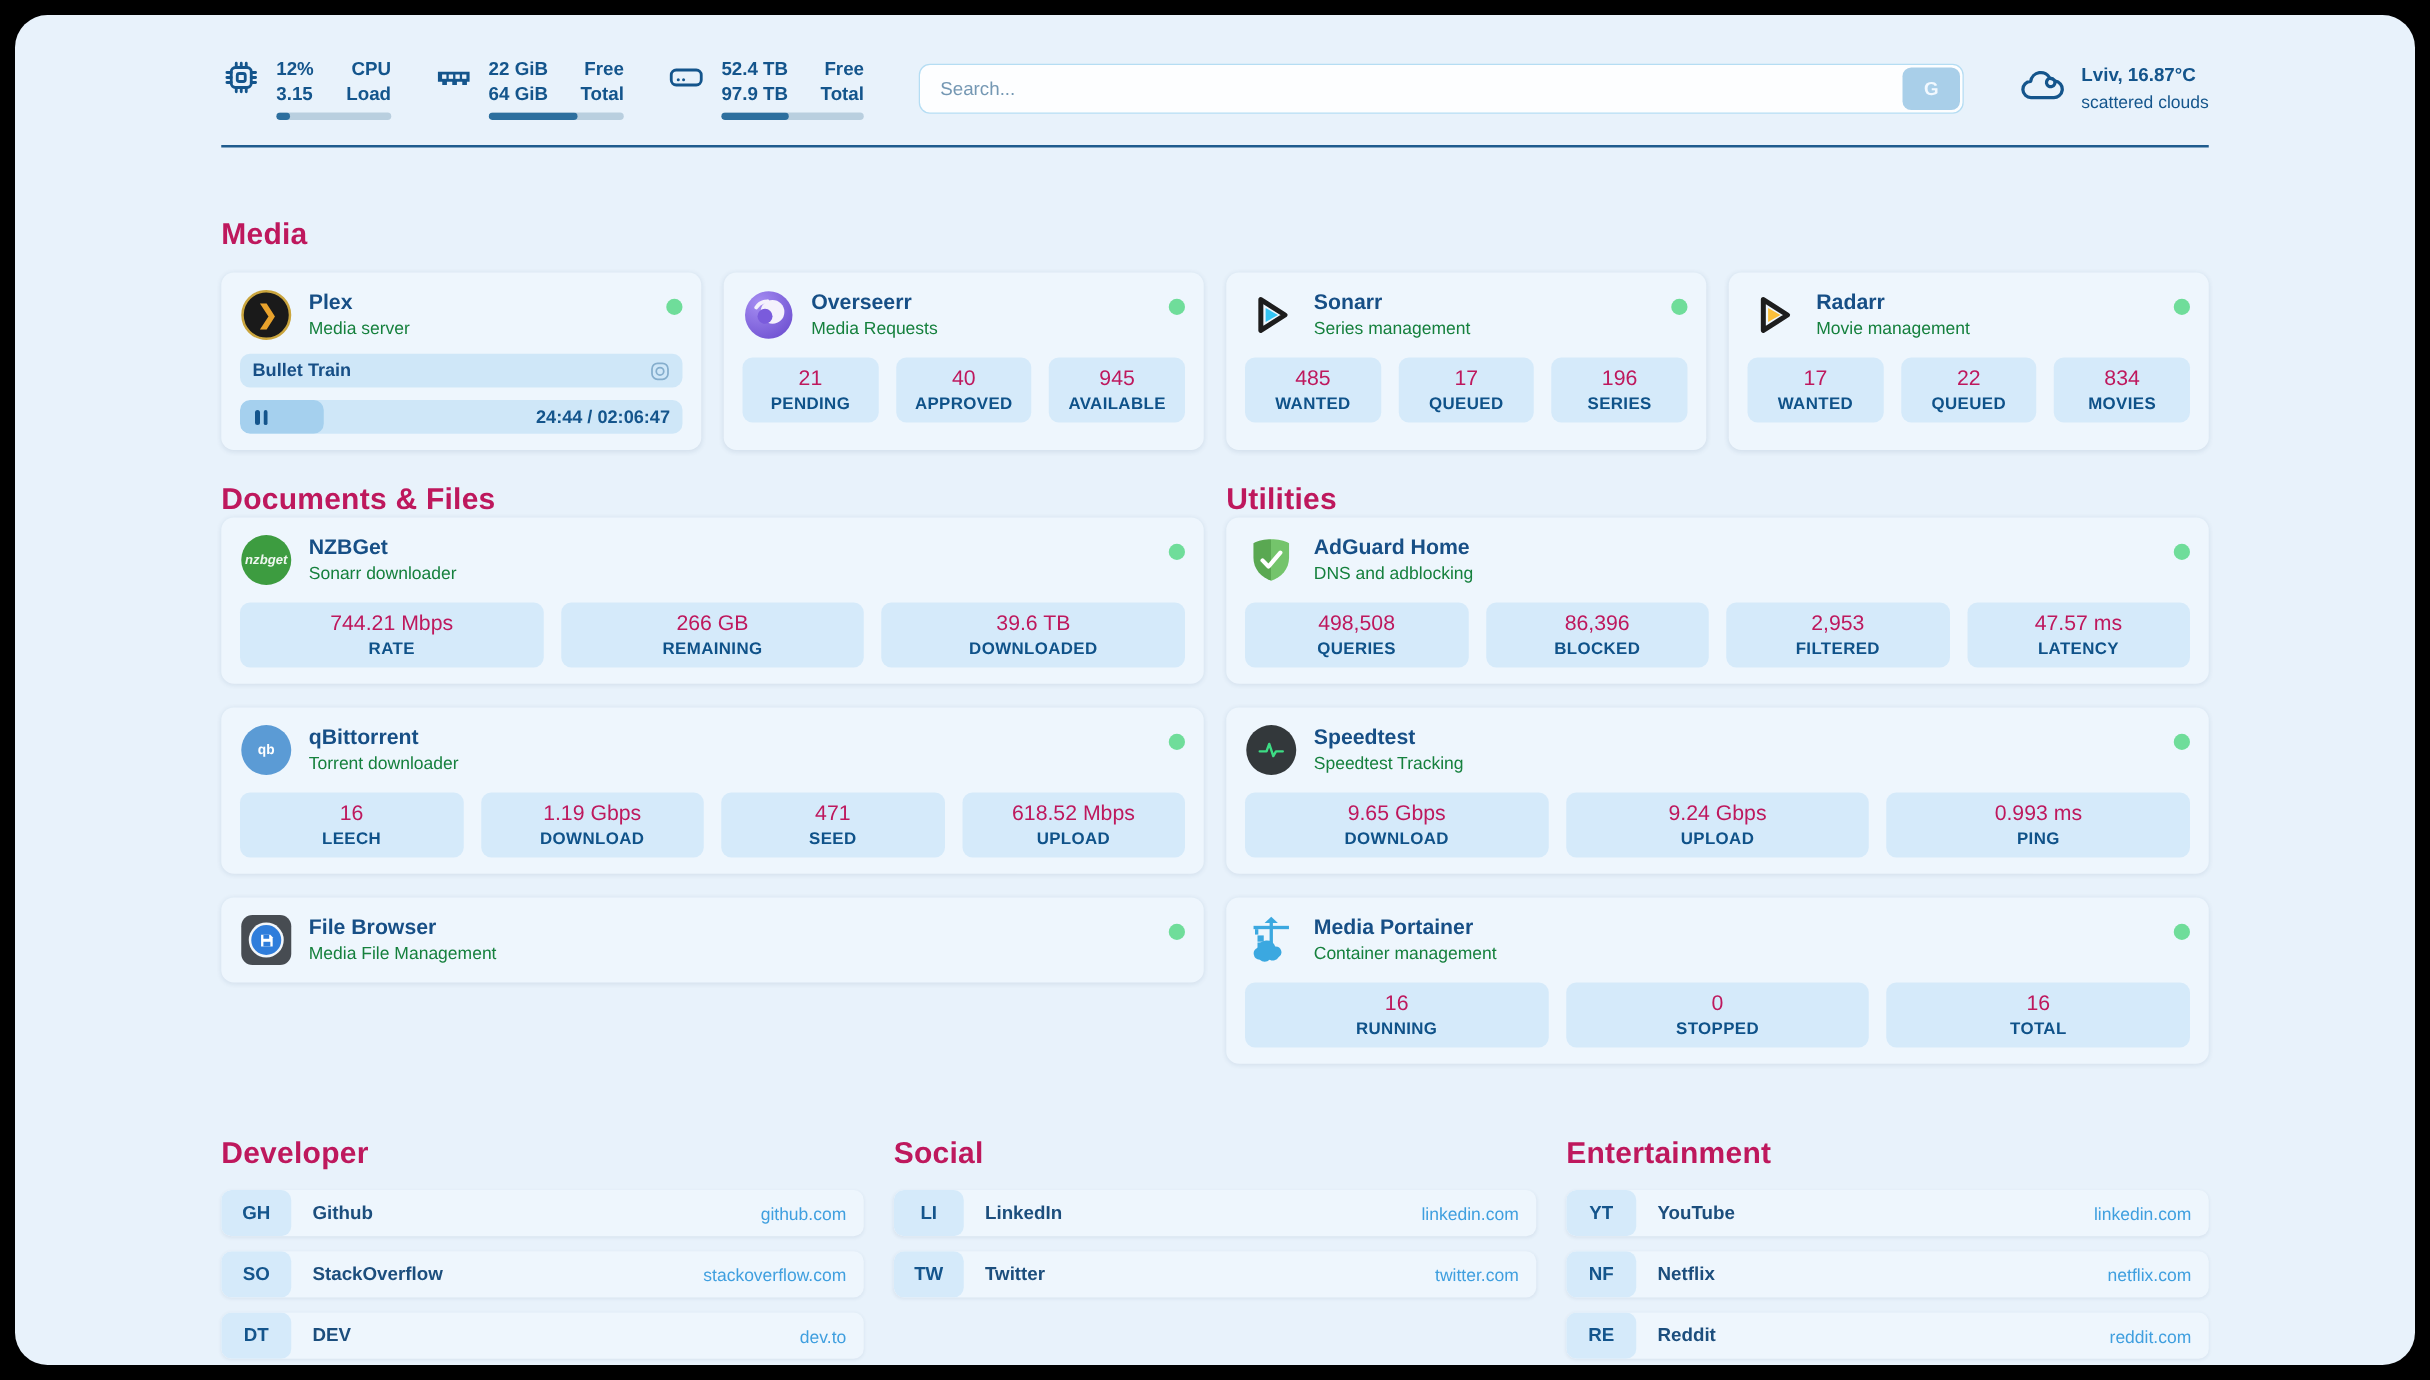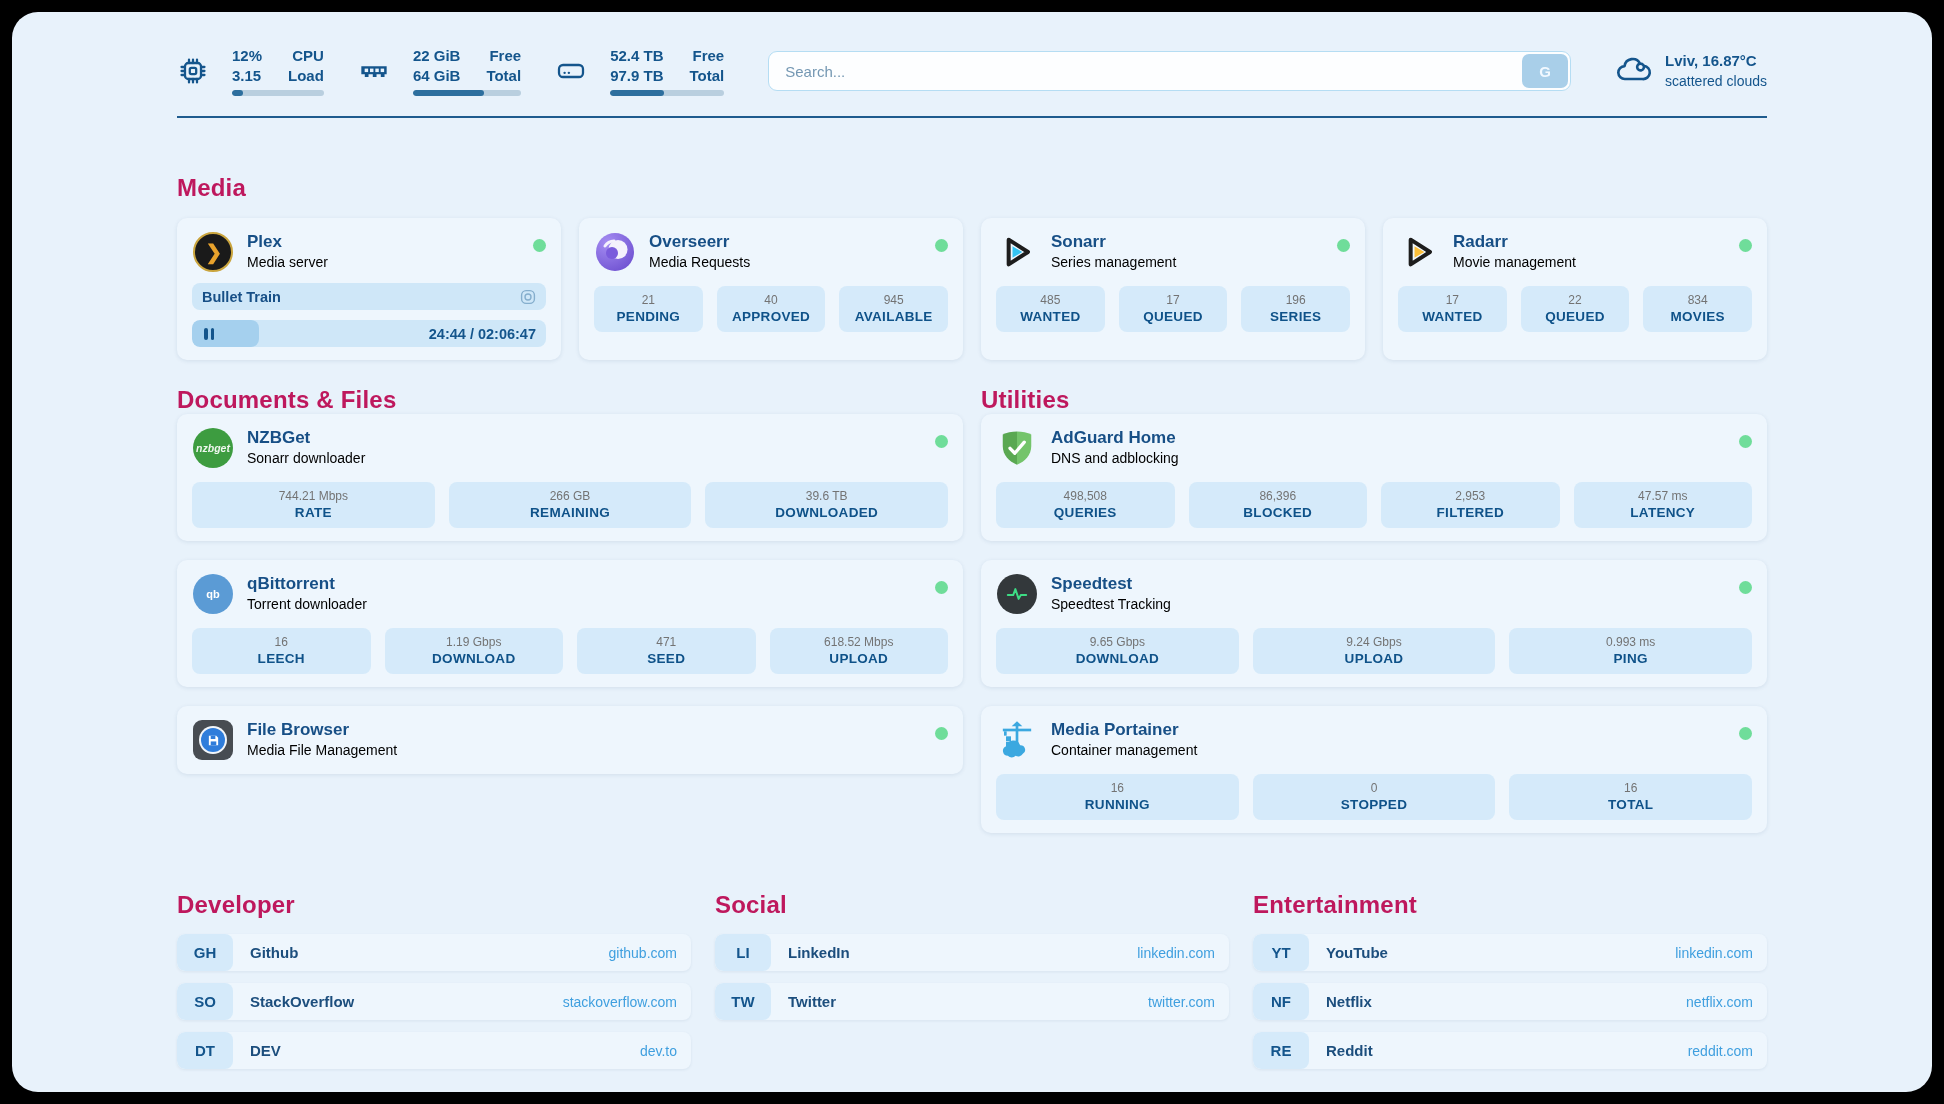--- a/index.html
+++ b/index.html
@@ -5,21 +5,21 @@
   * { margin:0; padding:0; box-sizing:border-box; }
   html,body { width:1944px; height:1104px; }
   body { background:#000; font-family:"Liberation Sans", sans-serif; }
   .frame { width:1944px; height:1104px; background:#000; padding:12px; }
   .page { width:100%; height:100%; background:#e8f2fb; border-radius:26px; overflow:hidden; }
   .content { padding:0 165px; }
 
   
   .topbar { display:flex; align-items:center; margin-top:30px; height:58px; }
   .host-stats { display:flex; gap:34px; }
-  .stat-block { display:flex; align-items:center; gap:23px; }
+  .stat-block { display:flex; align-items:flex-start; gap:12px; }
   .stat-ico { flex:0 0 auto; display:flex; align-items:center; }
   .stat-body { display:flex; flex-direction:column; }
   .stat-cols { display:flex; gap:26px; color:#14558c; font-size:15px; font-weight:600; line-height:1.3; }
   .stat-col-r { text-align:right; }
   .stat-bar { margin-top:5px; height:6px; border-radius:3px; background:#b9cfdf; overflow:hidden; }
   .stat-bar-fill { height:100%; background:#2d6f9e; border-radius:3px; }
 
   .searchwrap { flex:1; margin:0 44px 0 44px; position:relative; }
   .searchwrap input { width:100%; height:40px; background:#fdfeff; border:1px solid #b5ddf3; border-radius:9px;
      padding:0 60px 0 16px; font-size:15px; color:#14558c; font-family:"Liberation Sans", sans-serif; outline:none; }
@@ -41,26 +41,26 @@
   .mid-titles { margin-top:26px; }
 
   .media-row { display:grid; grid-template-columns:repeat(4,1fr); gap:18px; }
   .mid-grid { display:grid; grid-template-columns:1fr 1fr; gap:18px; align-items:start; }
   .col-stack { display:flex; flex-direction:column; gap:19px; }
 
   .card { background:#eef6fd; border-radius:10px; padding:13px 15px; box-shadow:0 1px 4px rgba(20,60,100,.10); cursor:pointer; }
   .svc-head { display:flex; align-items:flex-start; gap:13px; }
   .svc-titles { display:flex; flex-direction:column; gap:2px; padding-top:1px; }
   .svc-name { color:#174f86; font-size:17px; font-weight:600; }
-  .svc-sub { color:#000000; font-size:14px; }
+  .svc-sub { color:#15803d; font-size:14px; }
   .status-dot { margin-left:auto; margin-top:8px; width:13px; height:13px; border-radius:50%; background:#6fdd9a; flex:0 0 auto; }
 
   .stats-row { display:flex; gap:14px; margin-top:13px; }
   .stat-box { flex:1; background:#d5eafa; border-radius:8px; text-align:center; padding:7px 4px 8px; }
-  .stat-val { color:#737373; font-size:12px; }
+  .stat-val { color:#be185d; font-size:17px; }
   .stat-lab { color:#0f5289; font-size:13.5px; font-weight:700; letter-spacing:.3px; margin-top:2px; }
 
   
   .mp-row { background:#cfe7f8; border-radius:8px; height:27px; margin-top:10px; display:flex; align-items:center; padding:0 10px; position:relative; overflow:hidden; }
   .mp-title { color:#174f86; font-size:14.5px; font-weight:600; }
   .mp-cam { margin-left:auto; display:flex; align-items:center; }
   .mp-fill { position:absolute; left:0; top:0; bottom:0; background:#a5d0ee; border-radius:8px; }
   .mp-pause { position:relative; display:flex; gap:3px; margin-left:2px; }
   .mp-pause i { width:3.5px; height:12px; background:#14558c; border-radius:2px; display:block; }
   .mp-time { margin-left:auto; position:relative; color:#14558c; font-size:14.5px; font-weight:700; }

